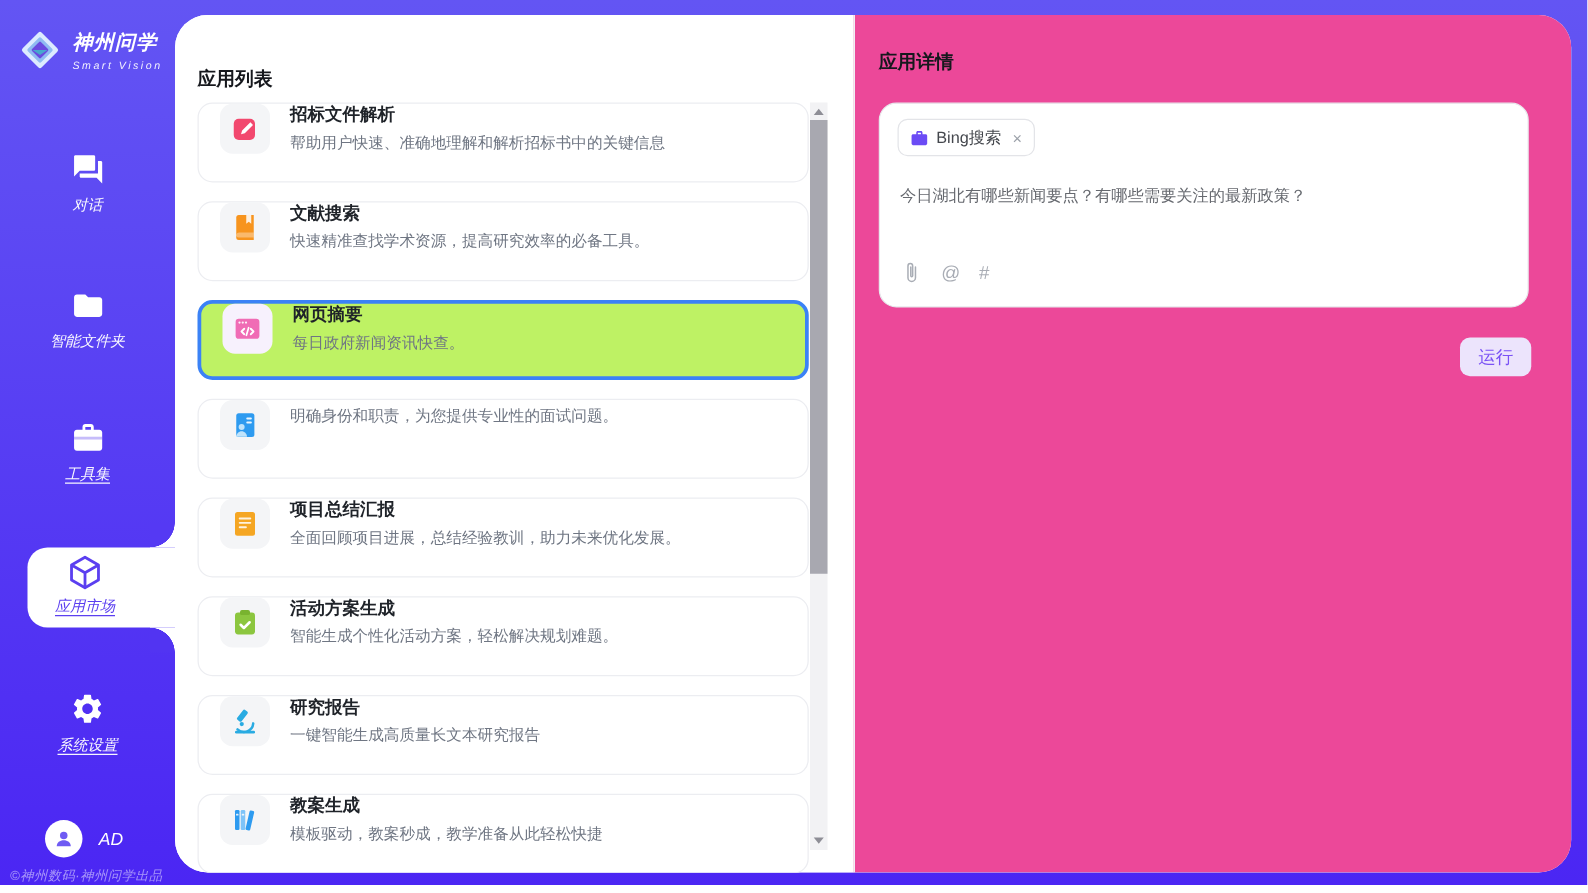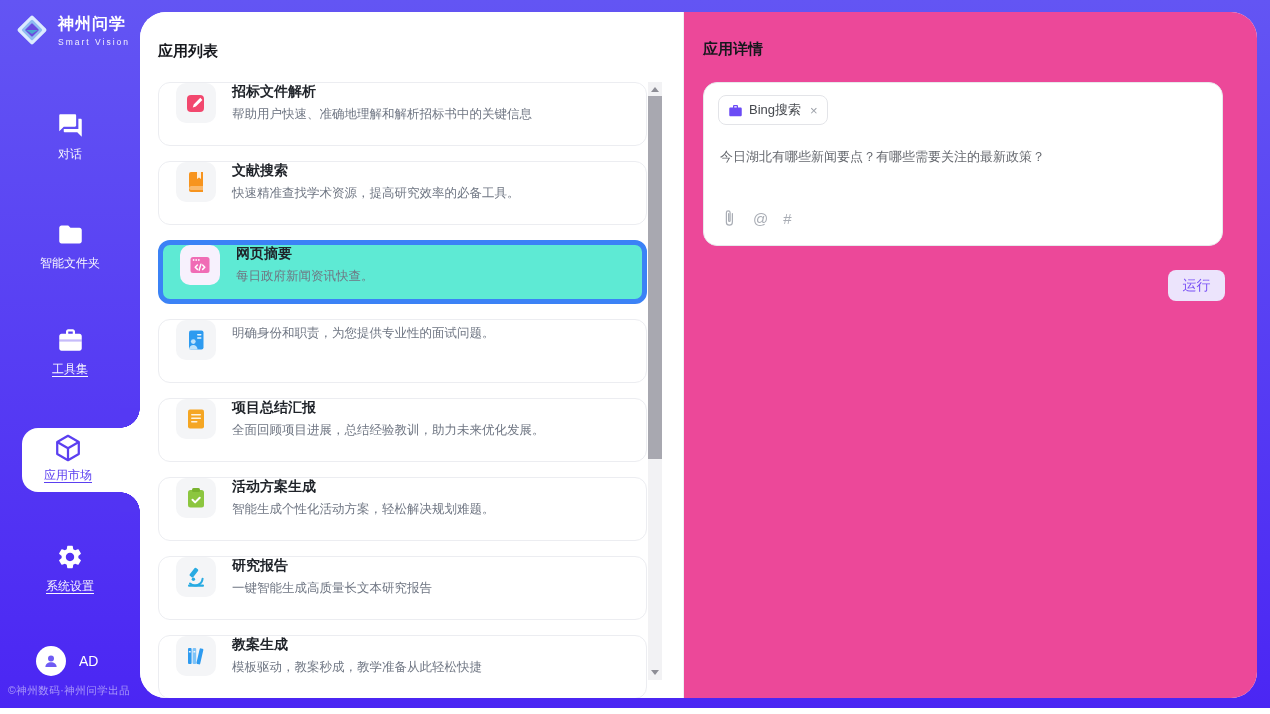--- a/index.html
+++ b/index.html
@@ -14,25 +14,25 @@
     background:linear-gradient(180deg,#6355F3 0%,#4B26F3 100%);
   }
   
   .panel {
     position:absolute; left:140px; top:12px; width:1117px; height:686px;
     background:#ffffff; border-radius:26px; overflow:hidden; display:flex;
   }
   .list-col { position:relative; width:543px; height:100%; background:#fff; }
   .detail-col { position:relative; width:574px; height:100%; background:#ec4899; border-left:1px solid #EFEFF3; }
   .col-title { font-size:15px; font-weight:bold; color:#16181D; }
-  .list-col .col-title { padding:30px 0 0 18px; }
+  .list-col .col-title { padding:30px 0 0 18px;margin-top:12px; }
   .detail-col .col-title { padding:28px 0 0 19px; }
 
   
-  .sidebar { position:absolute; left:0; top:0; width:140px; height:519px; color:#fff; }
+  .sidebar { position:absolute; left:0; top:10px; width:140px; height:519px; color:#fff;font-style:italic; }
   .logo { position:absolute; left:14px; top:12px; display:flex; align-items:center; gap:8px; }
   .logo-text .cn { font-size:16px; font-weight:bold; letter-spacing:1px; }
   .logo-text .en { font-size:8.5px; letter-spacing:2px; opacity:.92; margin-top:2px; }
   .nav-item { position:absolute; left:0; width:140px; display:flex; flex-direction:column; align-items:center; gap:7px; cursor:pointer; }
   .nav-item .lbl { font-size:12px; color:rgba(255,255,255,.96); }
   .nav-item .lbl.u, .pill .lbl.u { text-decoration:underline; text-underline-offset:3px; }
   .ni-chat   { top:112px; }
   .ni-folder { top:221px; }
   .ni-tools  { top:327px; }
   .ni-gear   { top:543px; }
@@ -55,21 +55,21 @@
   .avatar { width:30px; height:30px; border-radius:50%; background:#fff; display:flex; align-items:center; justify-content:center; }
   .user-name { font-size:14px; color:#fff; }
   .side-footer { position:absolute; left:8px; top:684px; font-size:10.5px; color:rgba(255,255,255,.5); letter-spacing:.5px; }
 
   
   .cards { position:absolute; left:18px; top:70px; width:489px; }
   .card {
     display:flex; width:489px; height:64px; margin-bottom:15px;
     border:1px solid #ECEDF1; border-radius:12px; background:#fff; padding-left:17px; cursor:pointer;
   }
-  .card.selected { background:#5eead4; border:5px solid #3b82f6; }
+  .card.selected { background:#bef264; border:3px solid #3b82f6; }
   .card-icon {
     width:40px; height:40px; border-radius:10px; background:#F4F5F7; flex:none;
     display:flex; align-items:center; justify-content:center; margin-right:16px;
   }
   .card.selected .card-icon { background:#F7F1FD; }
   .card-title { font-size:14px; font-weight:bold; color:#1F2329; }
   .card-desc { font-size:12.5px; color:#6F7683; margin-top:5px; }
 
   
   .scrollbar { position:absolute; left:508px; top:70px; width:14px; height:598px; background:#F2F2F4; }

